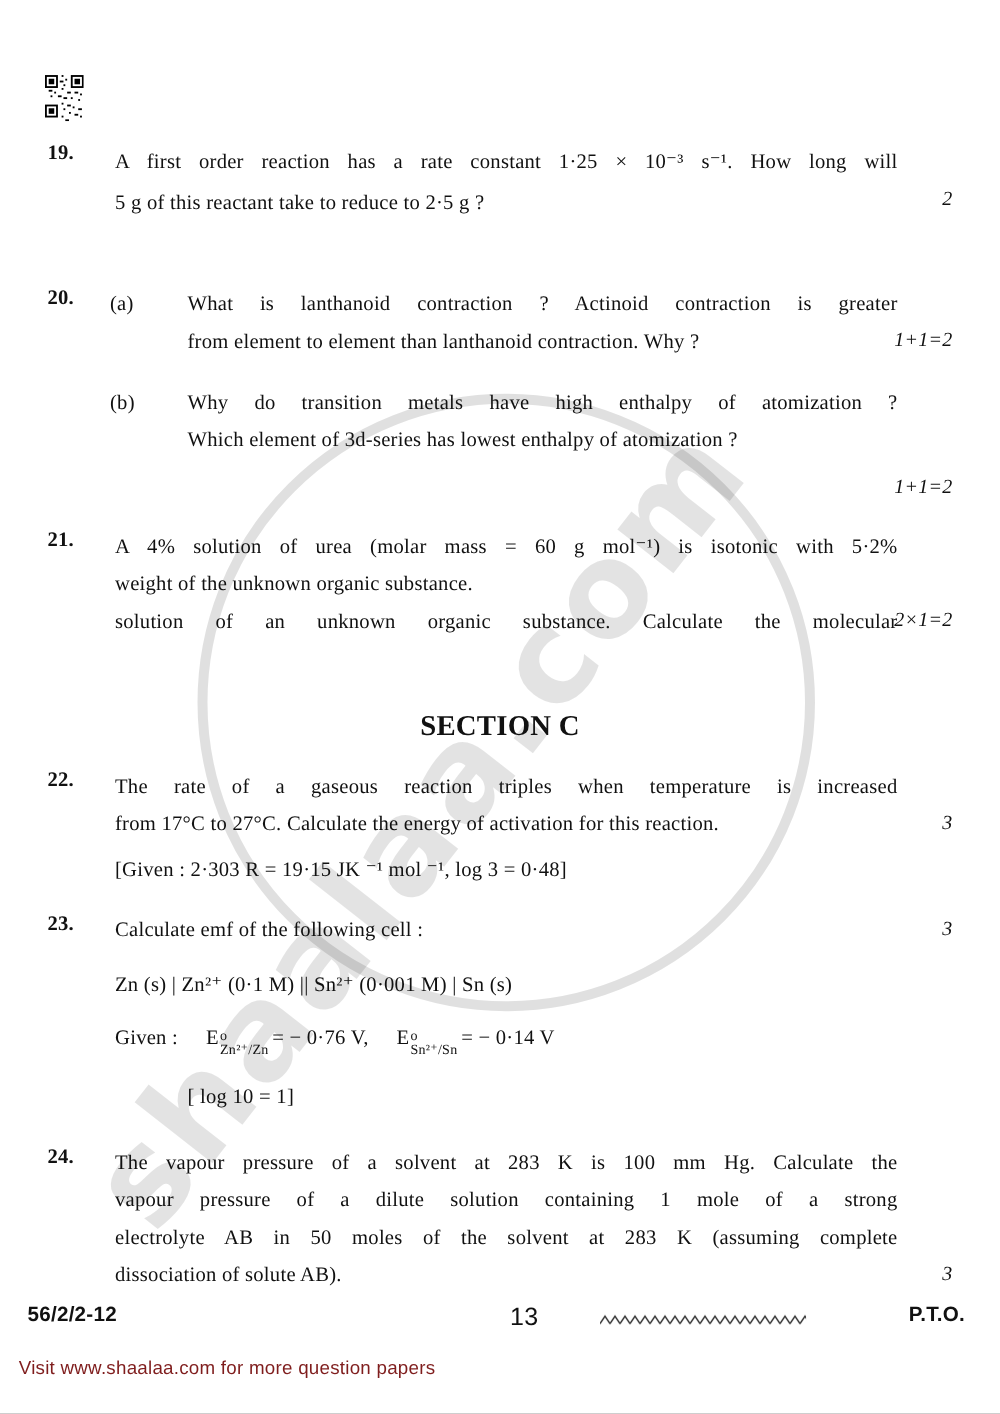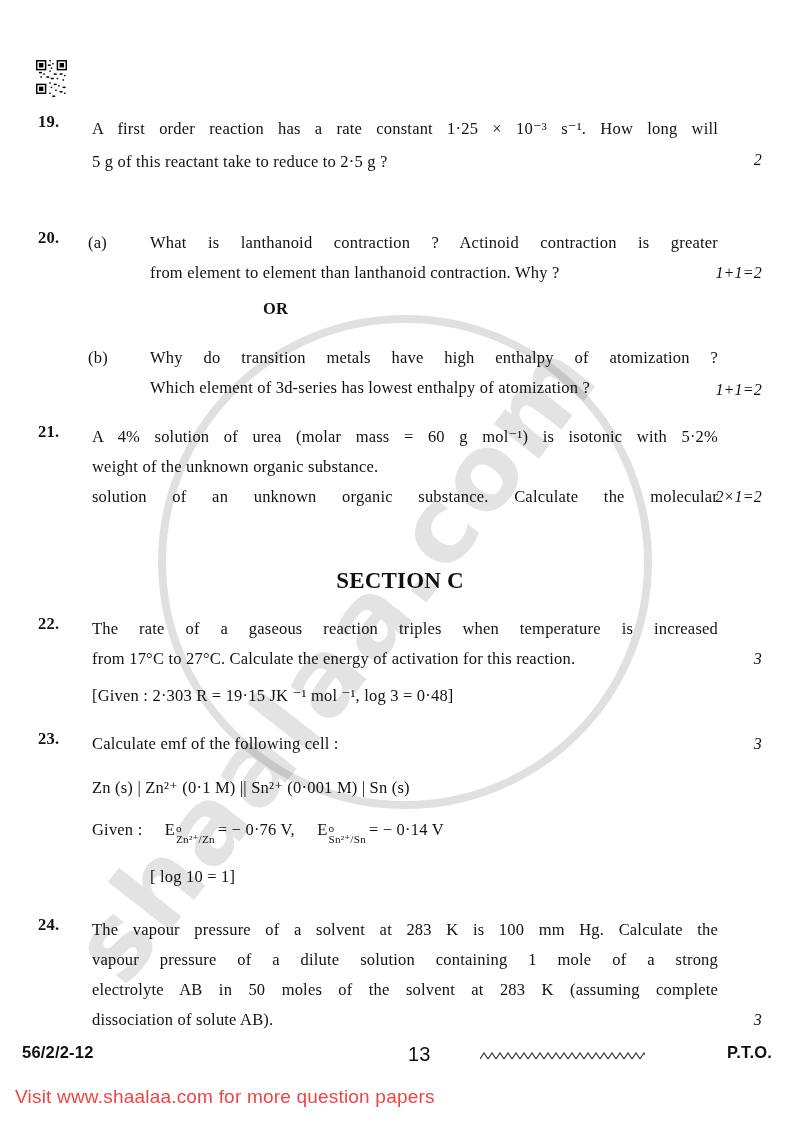--- a/index.html
+++ b/index.html
@@ -46,21 +46,21 @@
   .esp { display:inline-block; width:18px; }
   
   .footer-code { position:absolute; left:22px; top:1043px;
                  font-family:"Liberation Sans",sans-serif; font-weight:700; font-size:16.5px; }
   .footer-page { position:absolute; left:408px; top:1043px;
                  font-family:"Liberation Sans",sans-serif; font-size:20px; }
   .footer-zig  { position:absolute; left:480px; top:1046px; }
   .footer-pto  { position:absolute; right:28px; top:1043px;
                  font-family:"Liberation Sans",sans-serif; font-weight:700; font-size:16.5px; }
   .tagline { position:absolute; left:15px; top:1086px;
-             font-family:"Liberation Sans",sans-serif; font-size:19px; color:#ef4444;
+             font-family:"Liberation Sans",sans-serif; font-size:15px; color:#7f1d1d;
              letter-spacing:.2px; }
 </style>
 </head>
 <body>
 
 <div class="page">
 
   <div class="wm-circle"></div>
   <div class="wm-text">shaalaa.com</div>
 
@@ -118,21 +118,20 @@
       <span class="marks" style="top:33px">2</span>
     </div>
 
     <div class="question" style="top:228px">
       <span class="qnum">20.</span>
       <div class="sub">
         <span class="slabel">(a)</span>
         <div class="line j" style="width:568px">What is lanthanoid contraction ? Actinoid contraction is greater</div>
         <div class="line" style="width:568px">from element to element than lanthanoid contraction. Why ?</div>
       </div>
-      <div class="or">OR</div>
       <div class="sub gap19">
         <span class="slabel">(b)</span>
         <div class="line j" style="width:568px">Why do transition metals have high enthalpy of atomization ?</div>
         <div class="line" style="width:568px">Which element of 3d-series has lowest enthalpy of atomization ?</div>
       </div>
       <span class="marks" style="top:30px">1+1=2</span>
       <span class="marks" style="top:147px">1+1=2</span>
     </div>
 
     <div class="question" style="top:422px">

